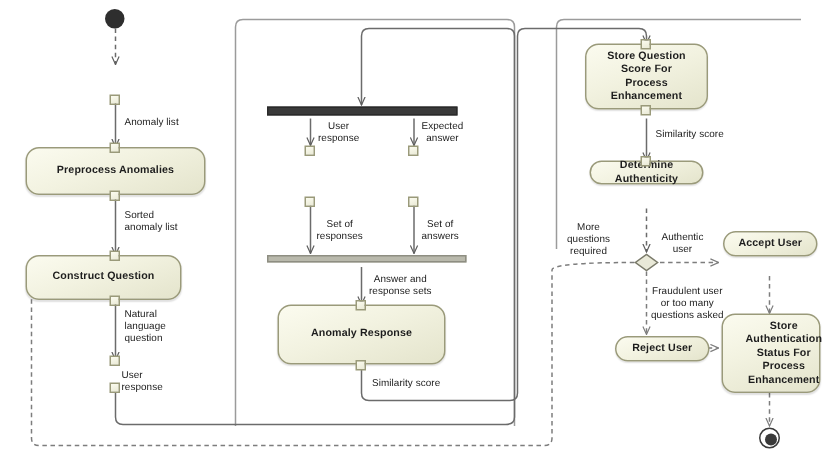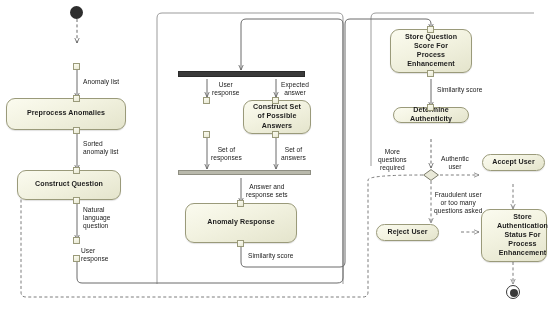--- a/index.html
+++ b/index.html
@@ -134,45 +134,40 @@
 
       <path d="M 423 175 Q 368 175 368 180 L 368 292 Q 368 297 363 297
                L 26 297 Q 21 297 21 292 L 21 190 Q 21 185 26 185 L 55 185" stroke-dasharray="3 2.4" stroke="#7d7d7d" marker-end="url(#ahd)"></path>
     </g>
   </svg>
 
   <div class="initial" style="left:70px;top:6px;"></div>
 
   <div class="pin" style="left:73px;top:63px;"></div>
 
-  <div class="act" style="left:6px;top:98px;width:120px;height:32px;">
+  <div class="act" style="left:17px;top:98px;width:120px;height:32px;">
     <span style="white-space:pre-line;">Preprocess Anomalies</span>
   </div>
   <div class="pin" style="left:73px;top:95px;"></div>
   <div class="pin" style="left:73px;top:127px;"></div>
 
   <div class="act" style="left:17px;top:170px;width:104px;height:30px;">
     <span style="white-space:pre-line;">Construct Question</span>
   </div>
   <div class="pin" style="left:73px;top:167px;"></div>
   <div class="pin" style="left:73px;top:197px;"></div>
 
   <div class="pin" style="left:73px;top:237px;"></div>
   <div class="pin" style="left:73px;top:255px;"></div>
 
   <div class="bar dark" style="left:178px;top:71px;width:127px;height:6px;"></div>
 
   <div class="pin" style="left:203px;top:97px;"></div>
   <div class="pin" style="left:203px;top:131px;"></div>
 
-  <div class="act" style="left:243px;top:100px;width:68px;height:34px;">
-    <span style="white-space:pre-line;">Construct Set
-of Possible
-Answers</span>
-  </div>
   <div class="pin" style="left:272px;top:97px;"></div>
   <div class="pin" style="left:272px;top:131px;"></div>
 
   <div class="bar light" style="left:178px;top:170px;width:133px;height:5px;"></div>
 
   <div class="act" style="left:185px;top:203px;width:112px;height:40px;">
     <span style="white-space:pre-line;">Anomaly Response</span>
   </div>
   <div class="pin" style="left:237px;top:200px;"></div>
   <div class="pin" style="left:237px;top:240px;"></div>
@@ -195,21 +190,21 @@
   <div class="diamond" style="left:423px;top:169px;">
     <svg width="16" height="12" viewBox="0 0 16 12">
       <polygon points="8,0.6 15.4,6 8,11.4 0.6,6" fill="#e9e9d8" stroke="#7a7a6a" stroke-width="1"></polygon>
     </svg>
   </div>
 
   <div class="act pill" style="left:482px;top:154px;width:63px;height:17px;">
     <span style="white-space:pre-line;">Accept User</span>
   </div>
 
-  <div class="act pill" style="left:376px;top:224px;width:63px;height:17px;">
+  <div class="act pill" style="left:410px;top:224px;width:63px;height:17px;">
     <span style="white-space:pre-line;">Reject User</span>
   </div>
 
   <div class="act" style="left:481px;top:209px;width:66px;height:53px;">
     <span style="white-space:pre-line;margin-left:17px;">Store
 Authentication
 Status For
 Process
 Enhancement</span>
   </div>

